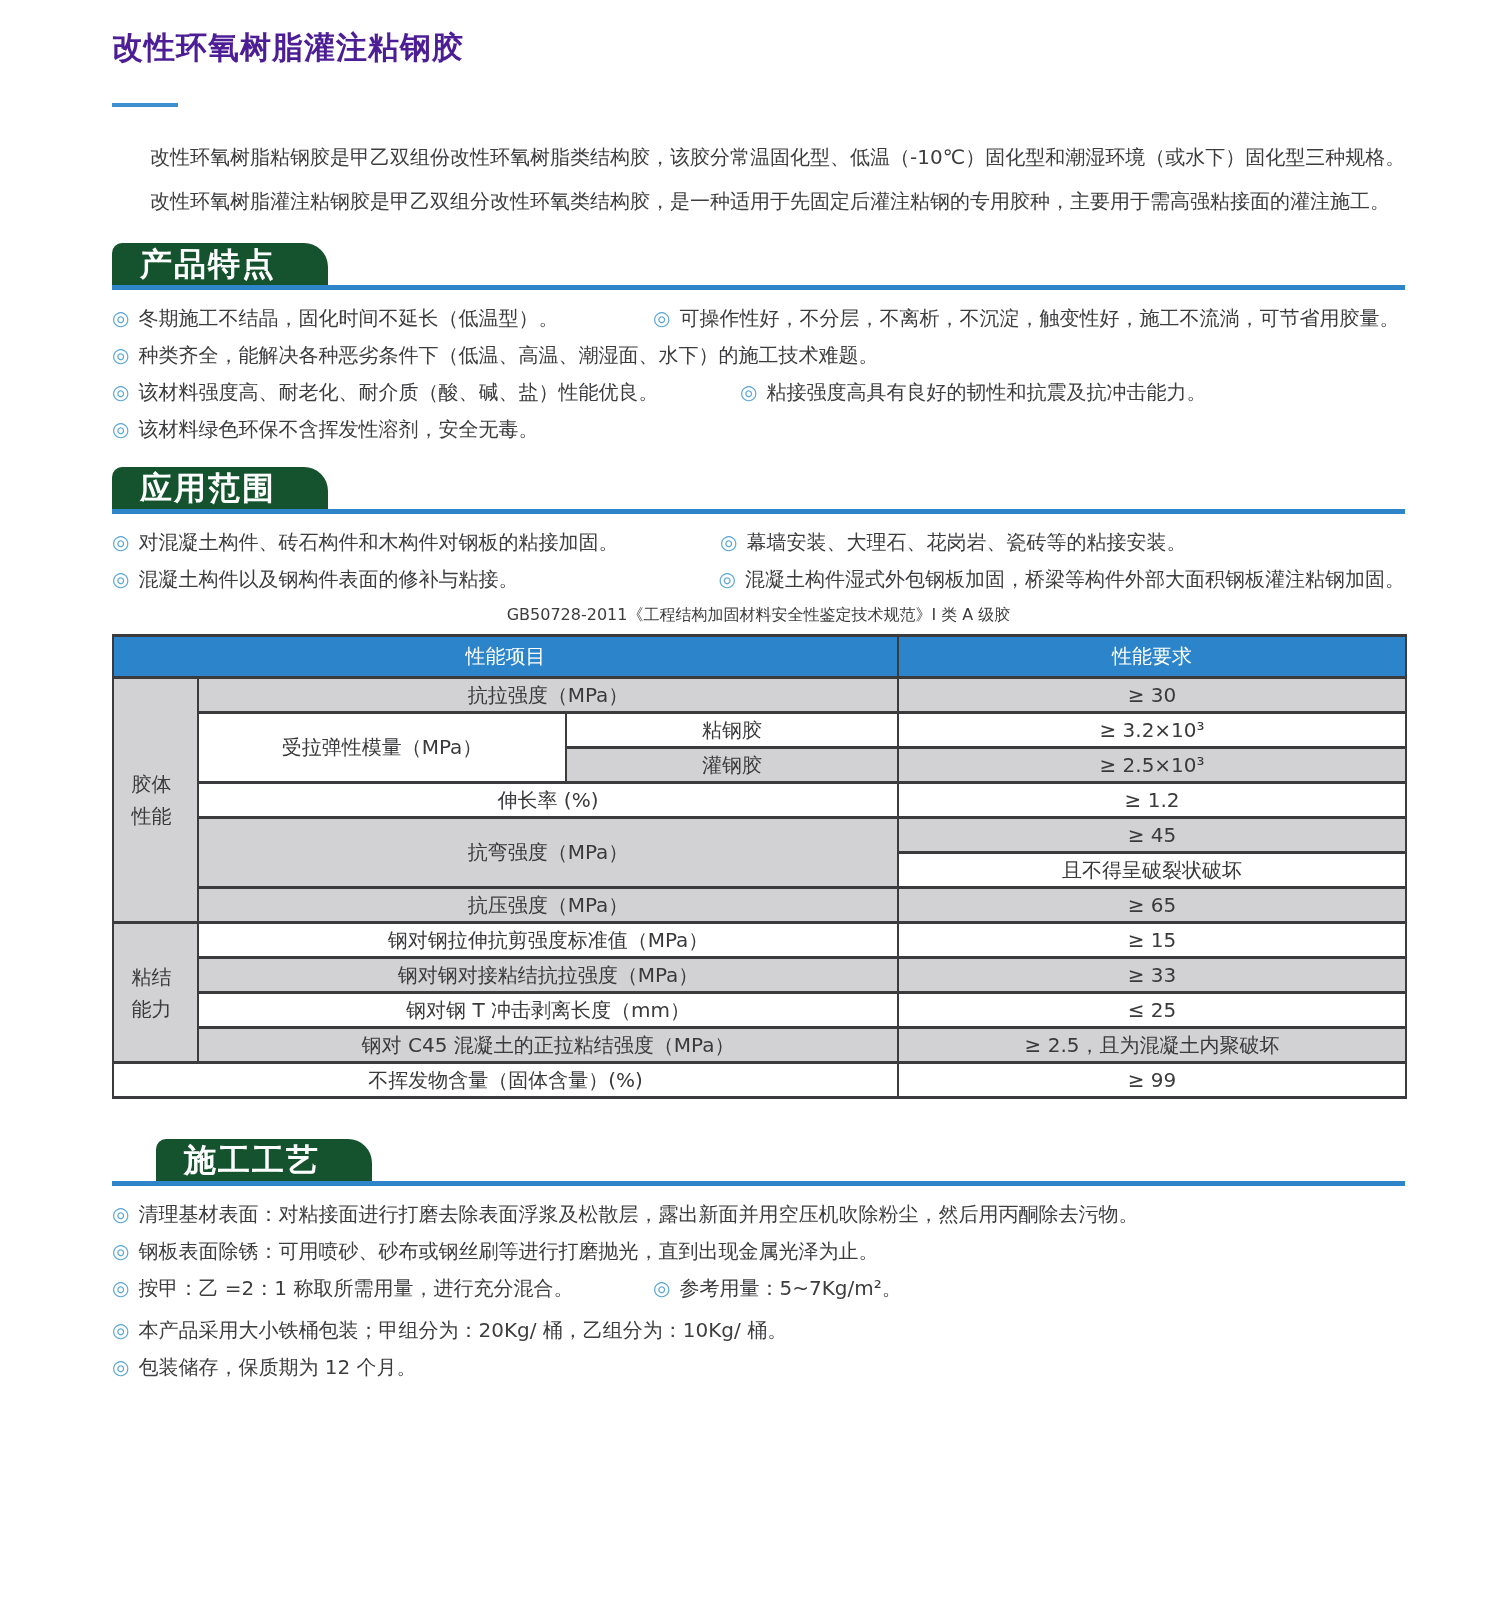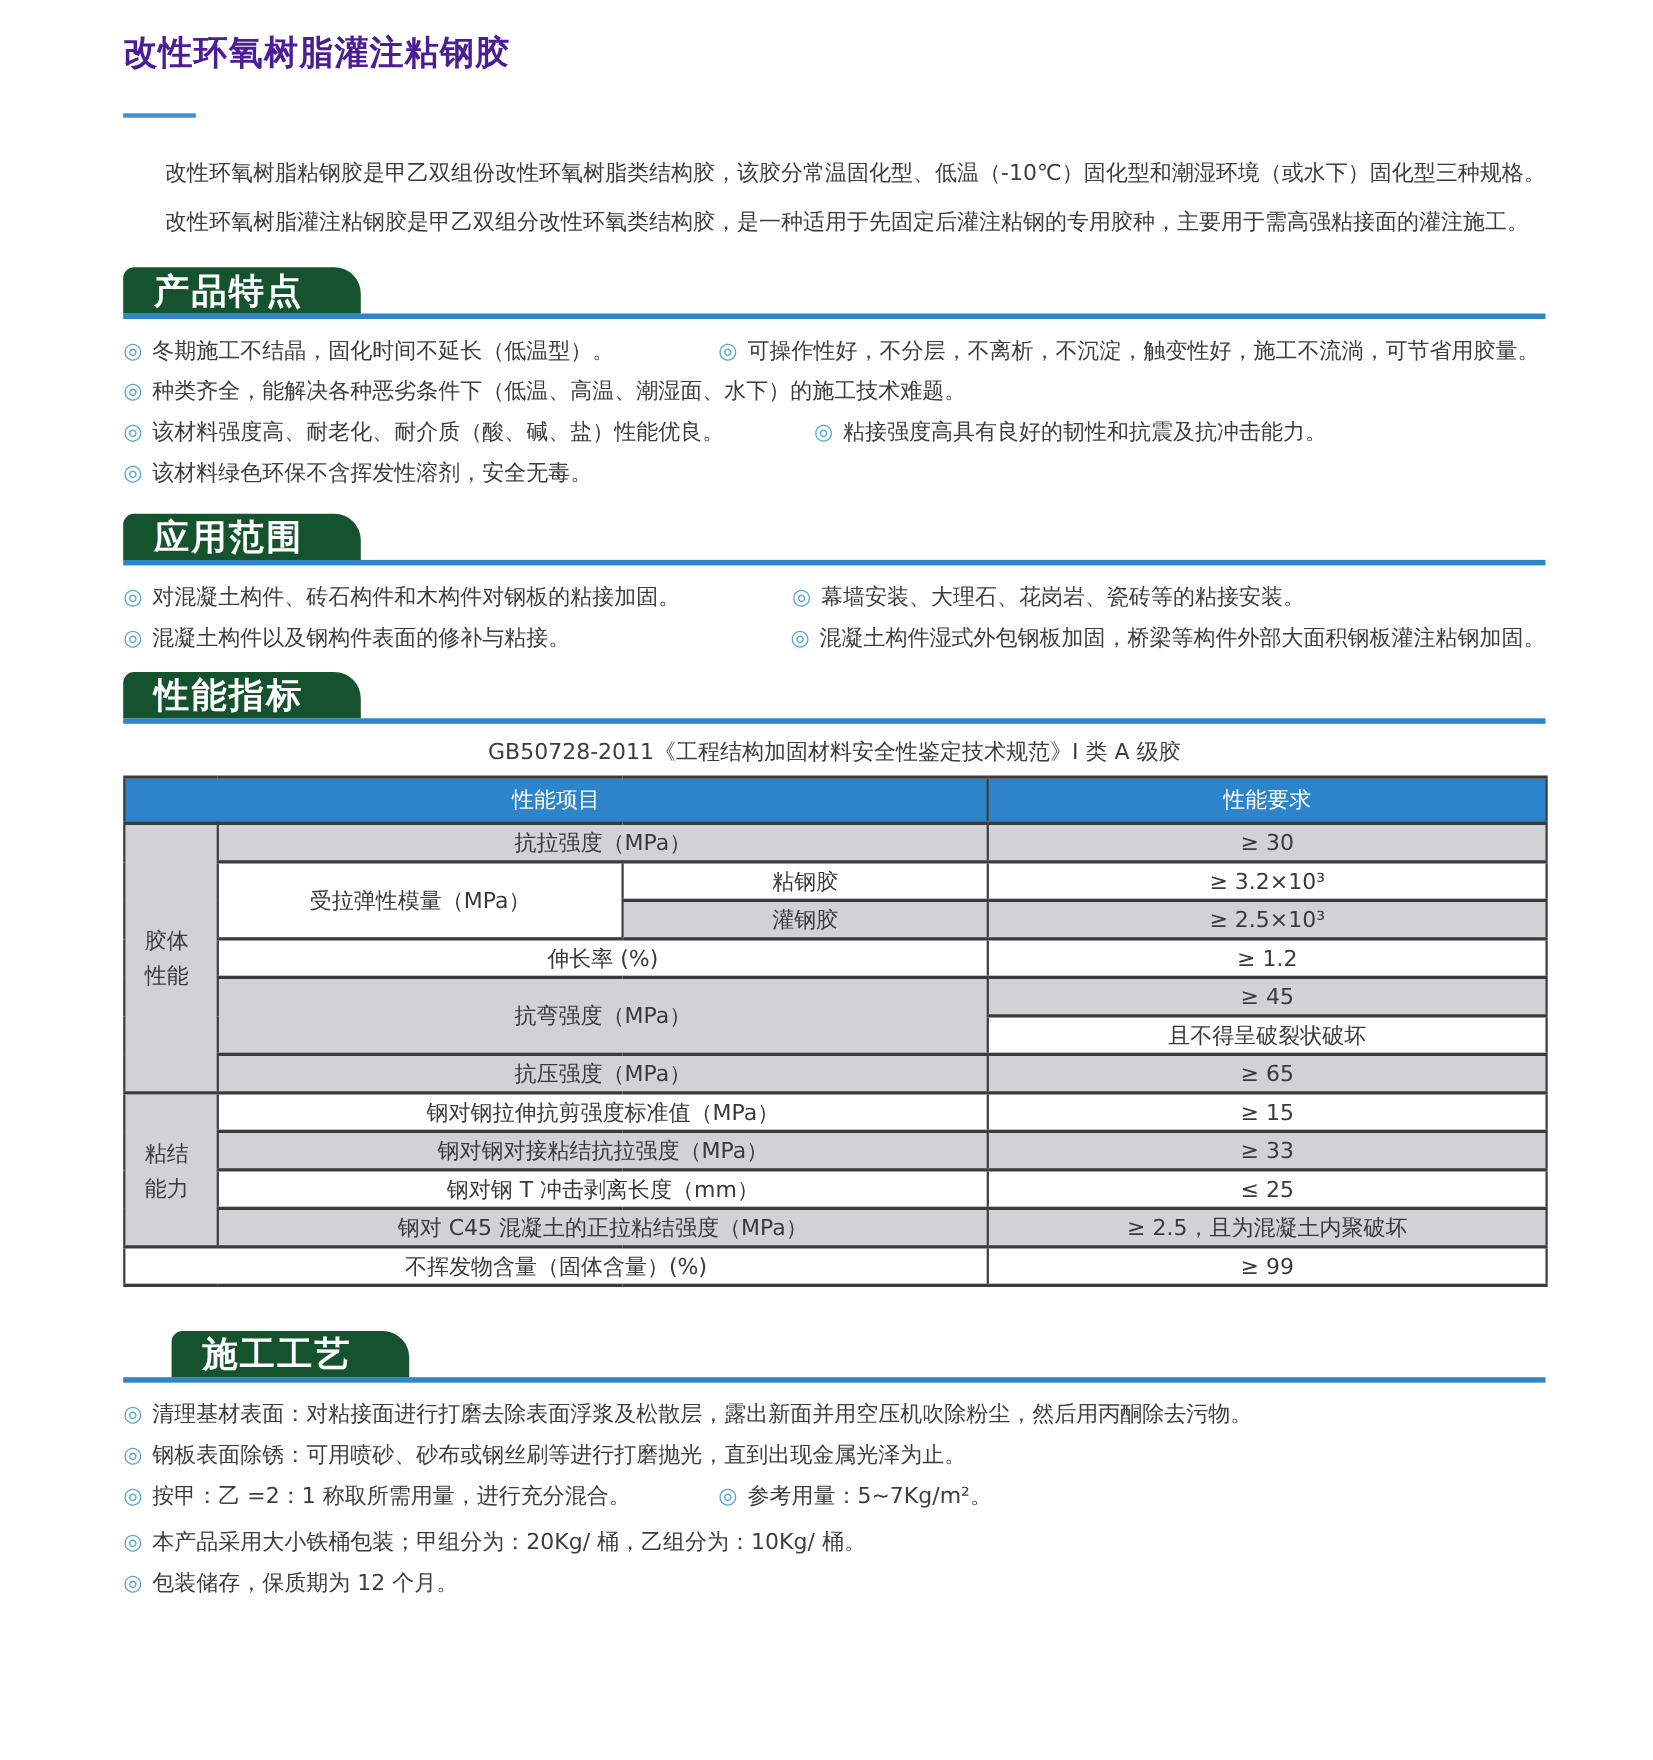--- a/index.html
+++ b/index.html
@@ -35,21 +35,21 @@
   .w628 { width:628px; }
   .w608 { width:608px; }
 
   .mt-features { margin-top:20px; }
   .mt-apps     { margin-top:24px; }
   .mt-perf     { margin-top:18px; }
   .mt-process  { margin-top:40px;padding-left:44px; }
   .mt-storage  { margin-top:20px; }
 
   
-  .tbl-caption { text-align:center; font-size:20px; margin:12px 0 8px; }
+  .tbl-caption { text-align:center; font-size:16px; margin:12px 0 8px; }
   table.perf { border-collapse:collapse; width:1293px; table-layout:fixed; }
   table.perf td, table.perf th {
     border:2px solid #3b3b3d; border-top-width:3px; border-bottom-width:3px;
     text-align:center; font-size:20px; padding:2px 6px; overflow:hidden;
   }
   table.perf th { background:#2c85ca; color:#ffffff; font-weight:normal; height:42px; }
   table.perf td { height:35px; color:#3a3a3c; }
   tr.g td { background:#d2d2d4; }
   tr.w td { background:#ffffff; }
   td.cw { background:#ffffff !important; }
@@ -133,23 +133,20 @@
             </div>
           <div class="bitem">
               <span class="bi">◎</span>
               <span>混凝土构件湿式外包钢板加固，桥梁等构件外部大面积钢板灌注粘钢加固。</span>
             </div>
         </div>
       </div>
     </section>
 
     <section>
-      <div class="sec-head mt-perf">
-        <span class="sec-tab">性能指标</span>
-      </div>
       <div class="tbl-caption">GB50728-2011《工程结构加固材料安全性鉴定技术规范》I 类 A 级胶</div>
       <table class="perf">
         <colgroup>
             <col style="width:85px">
             <col style="width:368px">
             <col style="width:332px">
             <col style="width:508px">
           </colgroup>
         <thead>
           <tr>

